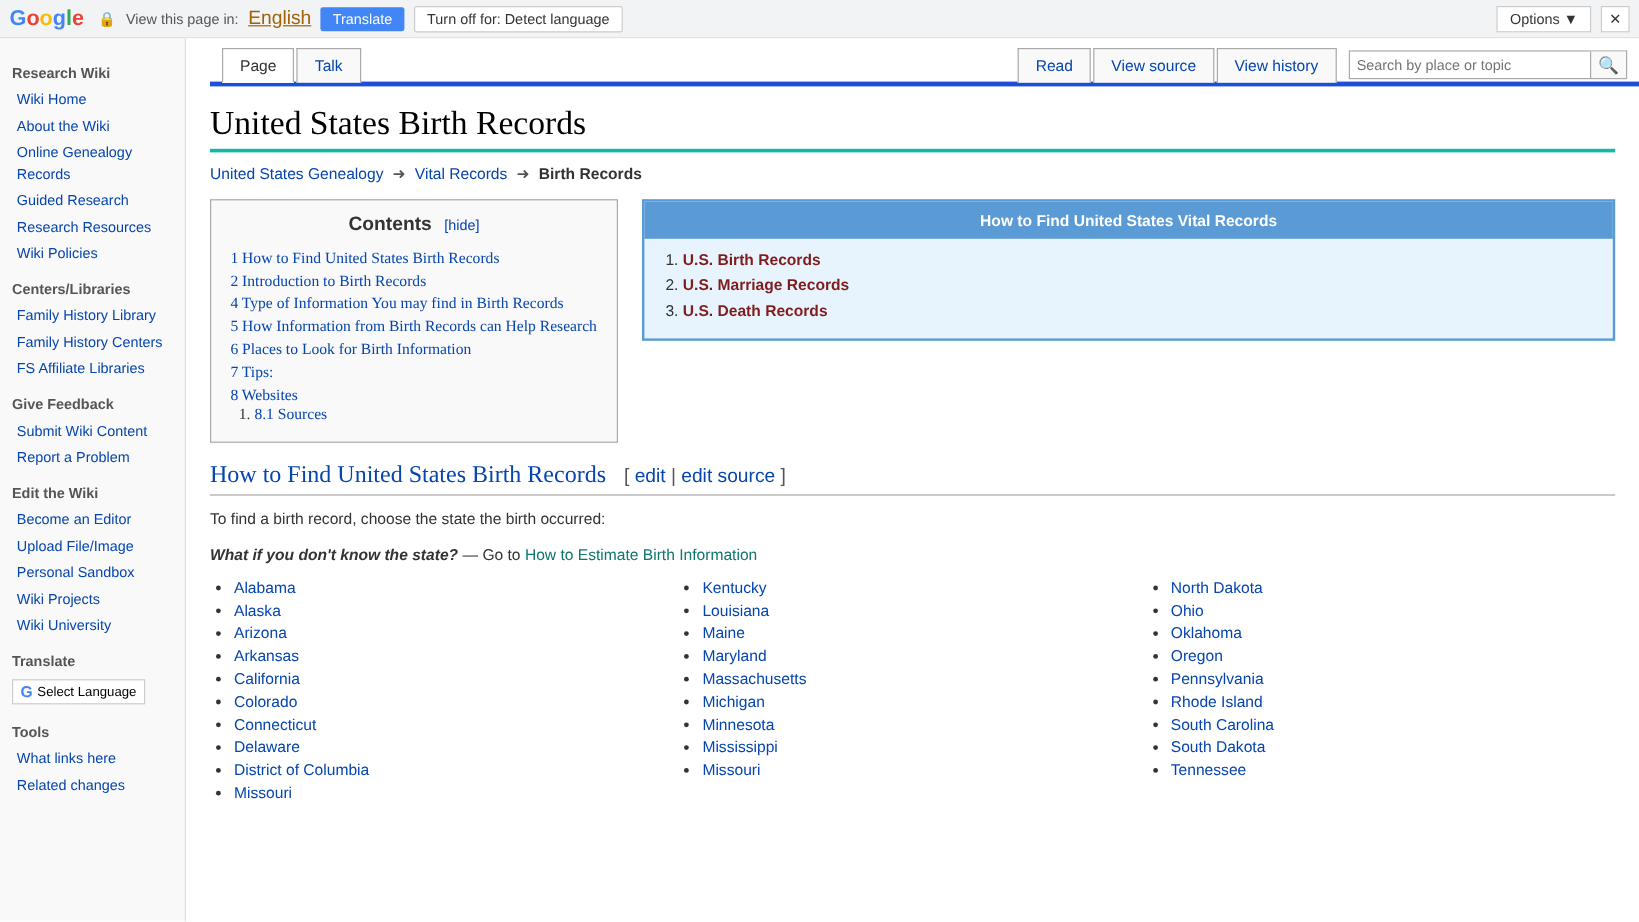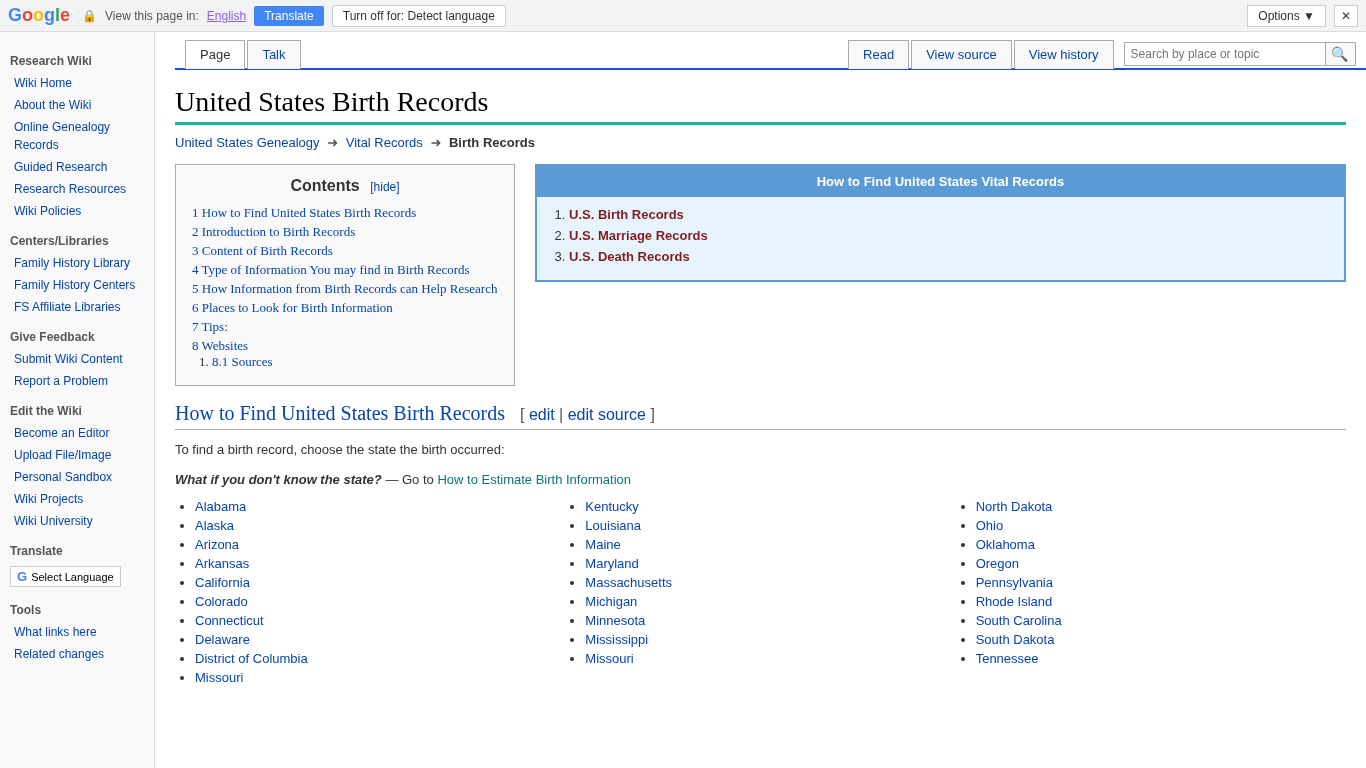--- a/index.html
+++ b/index.html
@@ -21,21 +21,21 @@
       margin-right: 4px;
     }
     .google-logo span:nth-child(1) { color: #4285F4; }
     .google-logo span:nth-child(2) { color: #EA4335; }
     .google-logo span:nth-child(3) { color: #FBBC05; }
     .google-logo span:nth-child(4) { color: #4285F4; }
     .google-logo span:nth-child(5) { color: #34A853; }
     .google-logo span:nth-child(6) { color: #EA4335; }
     .translate-bar .lock-icon { color: #666; font-size: 12px; }
     .translate-bar .view-page-text { font-size: 12px; color: #555; }
-    .translate-bar .lang-link { color: #8b5cf6; font-size: 12px; text-decoration: underline; cursor: pointer; text-align: right; }
+    .translate-bar .lang-link { color: #a16207; font-size: 16px; text-decoration: underline; cursor: pointer; text-align: right; }
     .translate-bar .translate-btn {
       background: #4285F4; color: white; border: none; padding: 3px 10px;
       font-size: 12px; cursor: pointer; border-radius: 2px;
     }
     .translate-bar .turnoff-btn {
       background: #fff; color: #333; border: 1px solid #ccc; padding: 3px 10px;
       font-size: 12px; cursor: pointer; border-radius: 2px;
     }
     .translate-bar .options-btn {
       margin-left: auto; background: #fff; color: #333; border: 1px solid #ccc;
@@ -83,21 +83,21 @@
       flex: 1;
       padding: 0;
       overflow-y: auto;
       background: #fff;
     }
 
     
     .page-header {
       display: flex;
       align-items: stretch;
-      border-bottom: 2px solid #1d4ed8;
+      border-bottom: 4px solid #1d4ed8;
       padding: 0 10px;
       background: #fff;
       gap: 0;
       margin-left: 10px;
     }
     .page-tab {
       padding: 6px 14px;
       font-size: 13px;
       color: #0645ad;
       cursor: pointer;
@@ -346,21 +346,20 @@
       <div class="two-col">
 
         <div class="contents-box">
           <div class="contents-title">
             <span>Contents</span>
             <span class="hide-link">[hide]</span>
           </div>
           <ol class="contents-list">
             <li><a href="#find">1 How to Find United States Birth Records</a></li>
             <li><a href="#intro">2 Introduction to Birth Records</a></li>
-            <li><a href="#content">3 Content of Birth Records</a></li>
             <li><a href="#type">4 Type of Information You may find in Birth Records</a></li>
             <li><a href="#help">5 How Information from Birth Records can Help Research</a></li>
             <li><a href="#places">6 Places to Look for Birth Information</a></li>
             <li><a href="#tips">7 Tips:</a></li>
             <li>
               <a href="#websites">8 Websites</a>
               <ol class="contents-sub">
                 <li><a href="#sources">8.1 Sources</a></li>
               </ol>
             </li>

